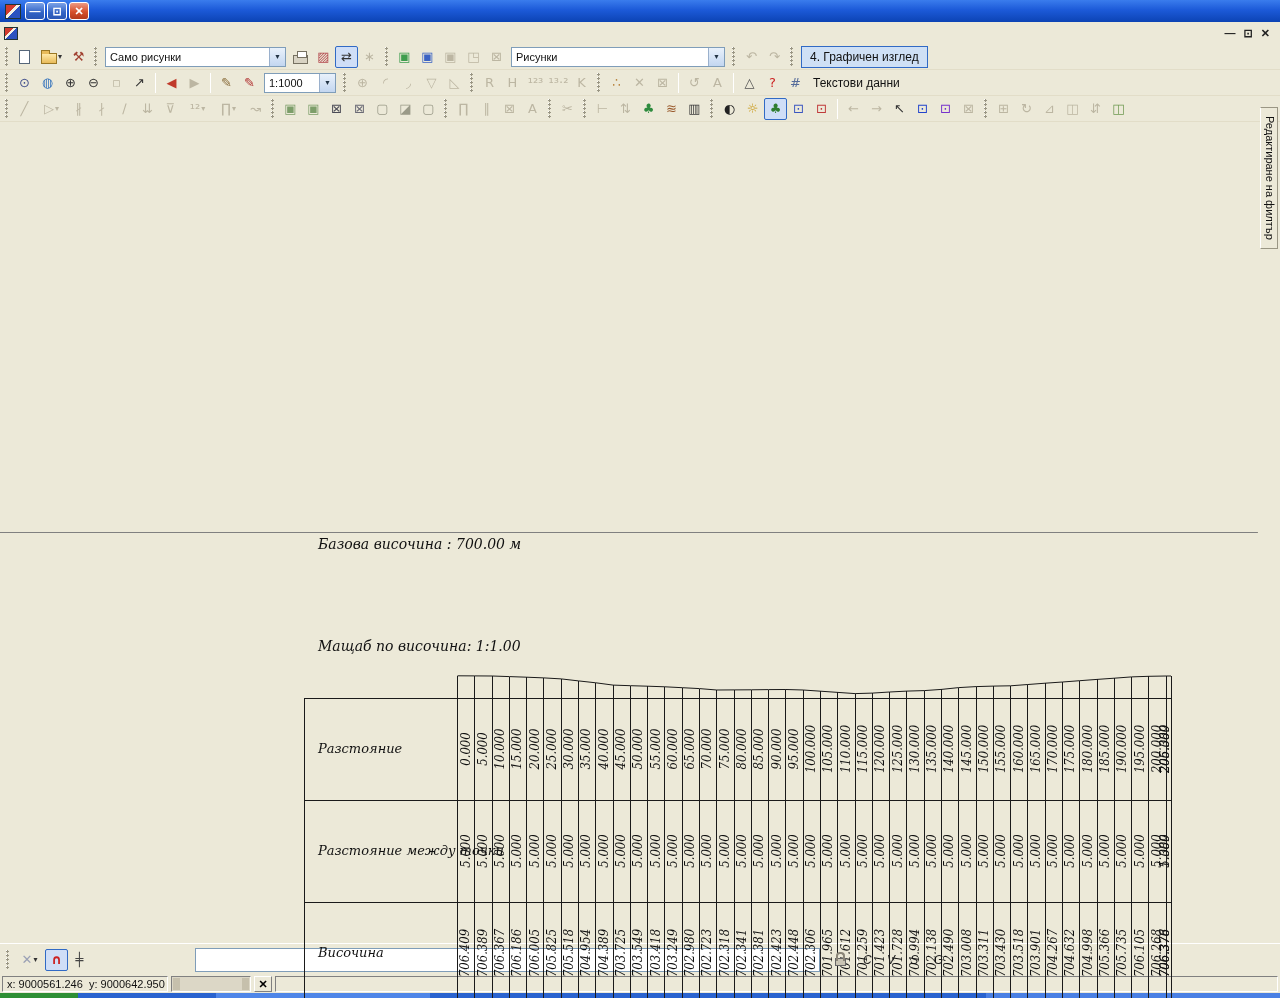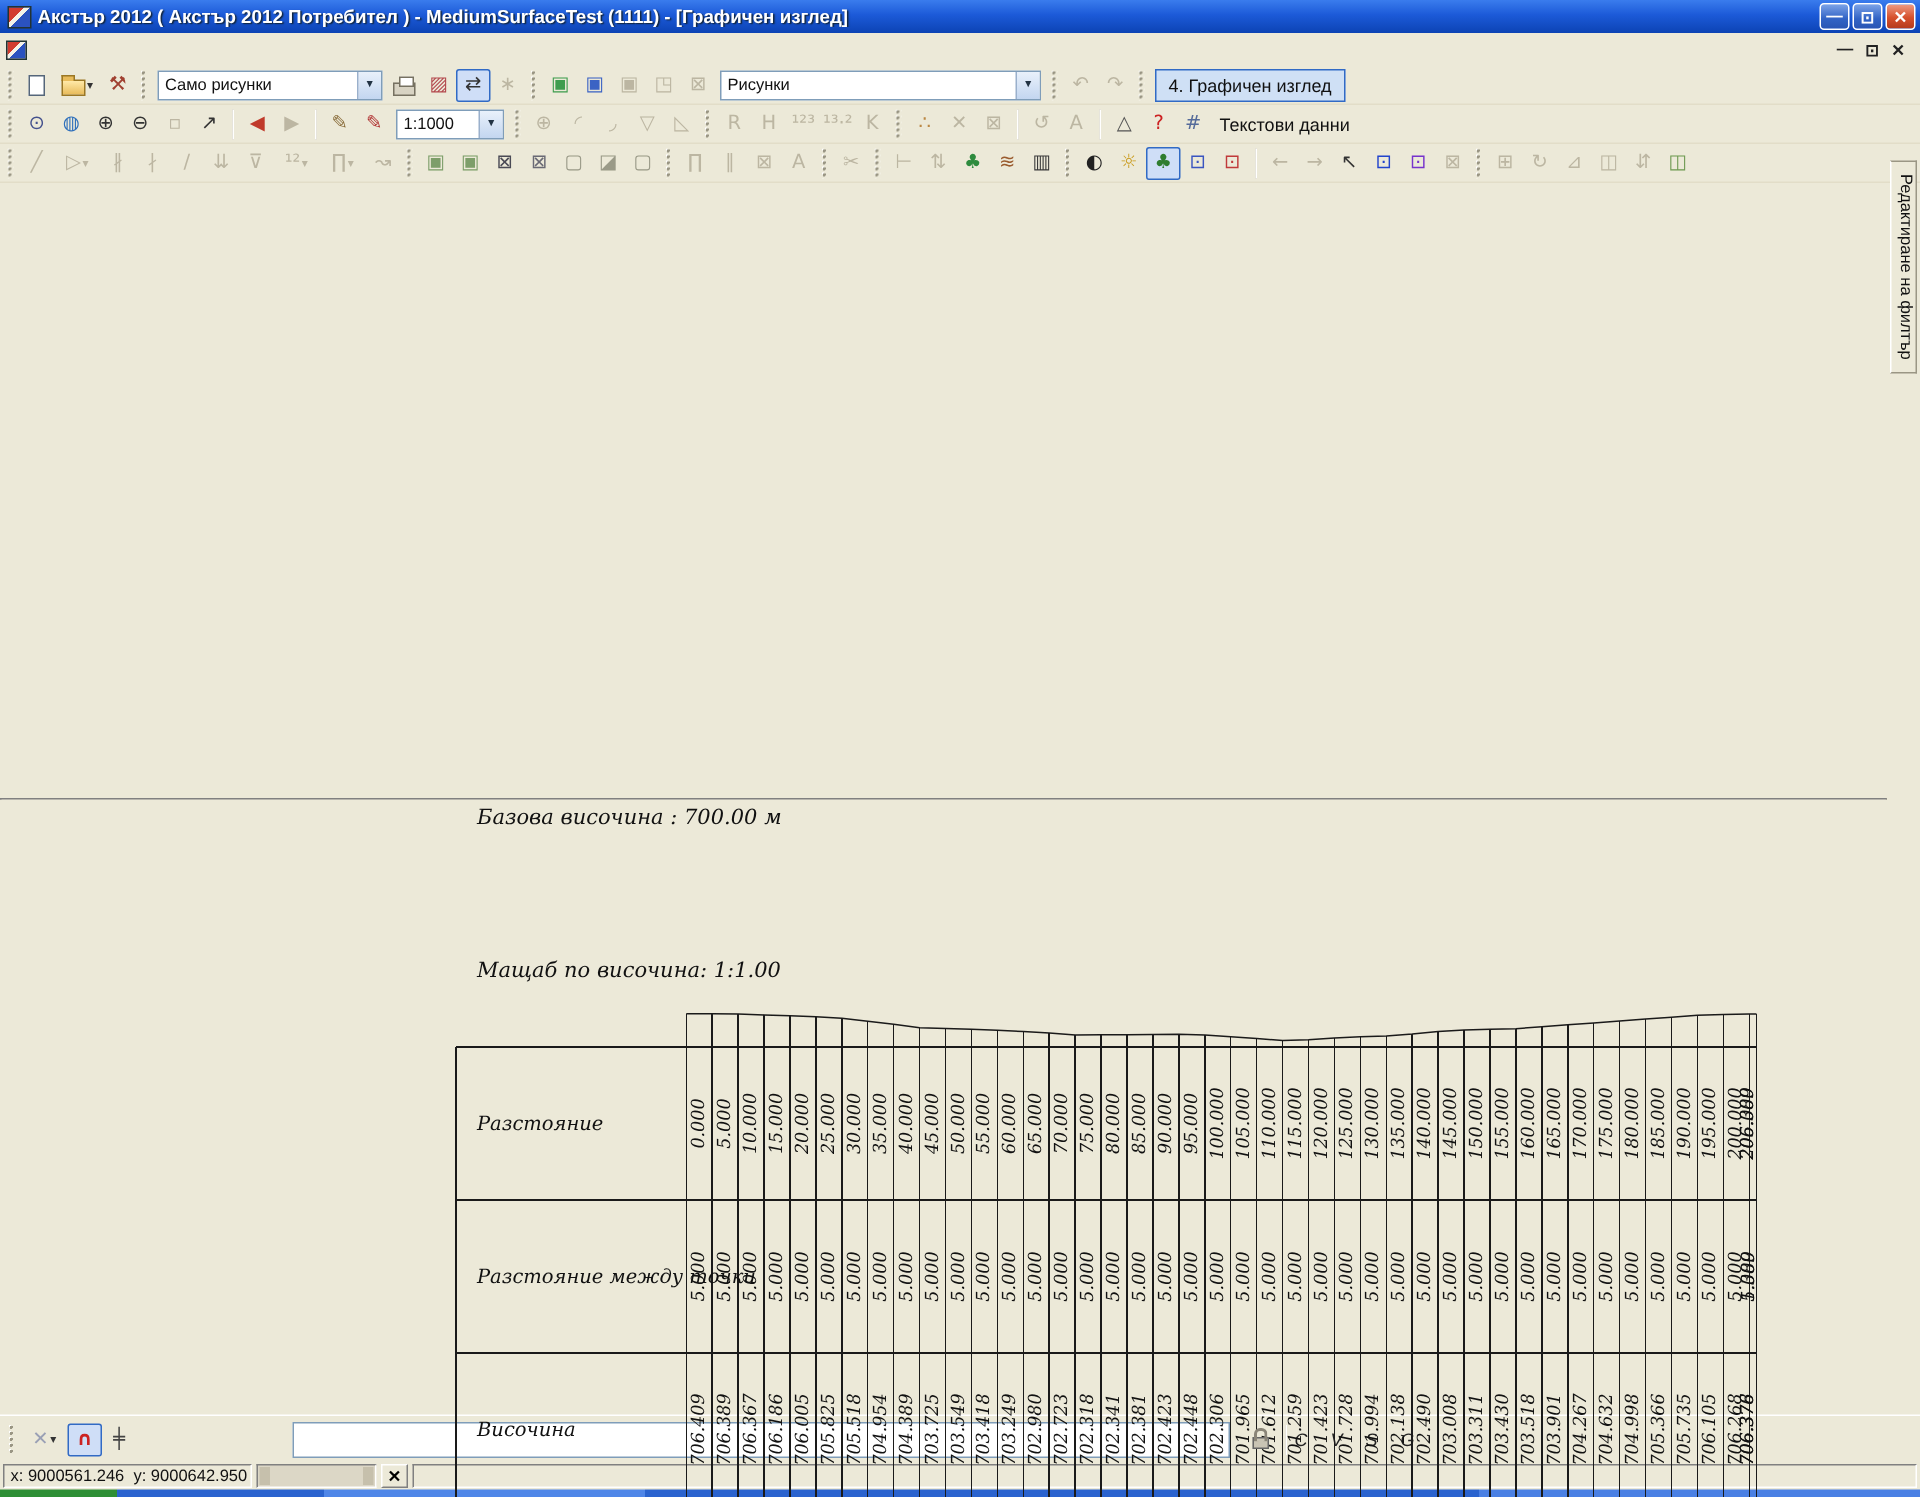--- a/index.html
+++ b/index.html
@@ -109,21 +109,20 @@
     background:linear-gradient(90deg,#2e8f35 0 78px,#2a63cf 78px 216px,#4f86e8 216px 430px,
       #2a63cf 430px 986px,#4a80e4 986px 100%); }
 </style>
 </head>
 <body>
 
 <div class="win">
 
   <div class="titlebar">
     <span class="appicon"></span>
-    <span class="title">Акстър 2012 ( Акстър 2012  Потребител ) - MediumSurfaceTest (1111) - [Графичен изглед]</span>
     <span class="winbtns">
       <span class="wbtn">—</span>
       <span class="wbtn">⊡</span>
       <span class="wbtn close">✕</span>
     </span>
   </div>
 
   <div class="menubar">
     <span class="appicon small"></span>
     <span class="mdictrl">
@@ -139,21 +138,21 @@
         <span class="shp shp-doc"></span>
       </span>
       <span class="tbtn hasdd">
         <span class="shp shp-folder"></span>
         <span class="ddarr">▾</span>
       </span>
       <span class="tbtn">
         <span class="g" style="color: rgb(160, 64, 48);">⚒</span>
       </span>
       <span class="grip"></span>
-      <span class="combo" style="width: 150px;">
+      <span class="combo" style="width: 181px;">
         <span class="cval">Само рисунки</span>
         <span class="carr">▼</span>
       </span>
       <span class="tbtn">
         <span class="shp shp-printer"></span>
       </span>
       <span class="tbtn">
         <span class="g" style="color: rgb(179, 72, 77);">▨</span>
       </span>
       <span class="tbtn sel">

